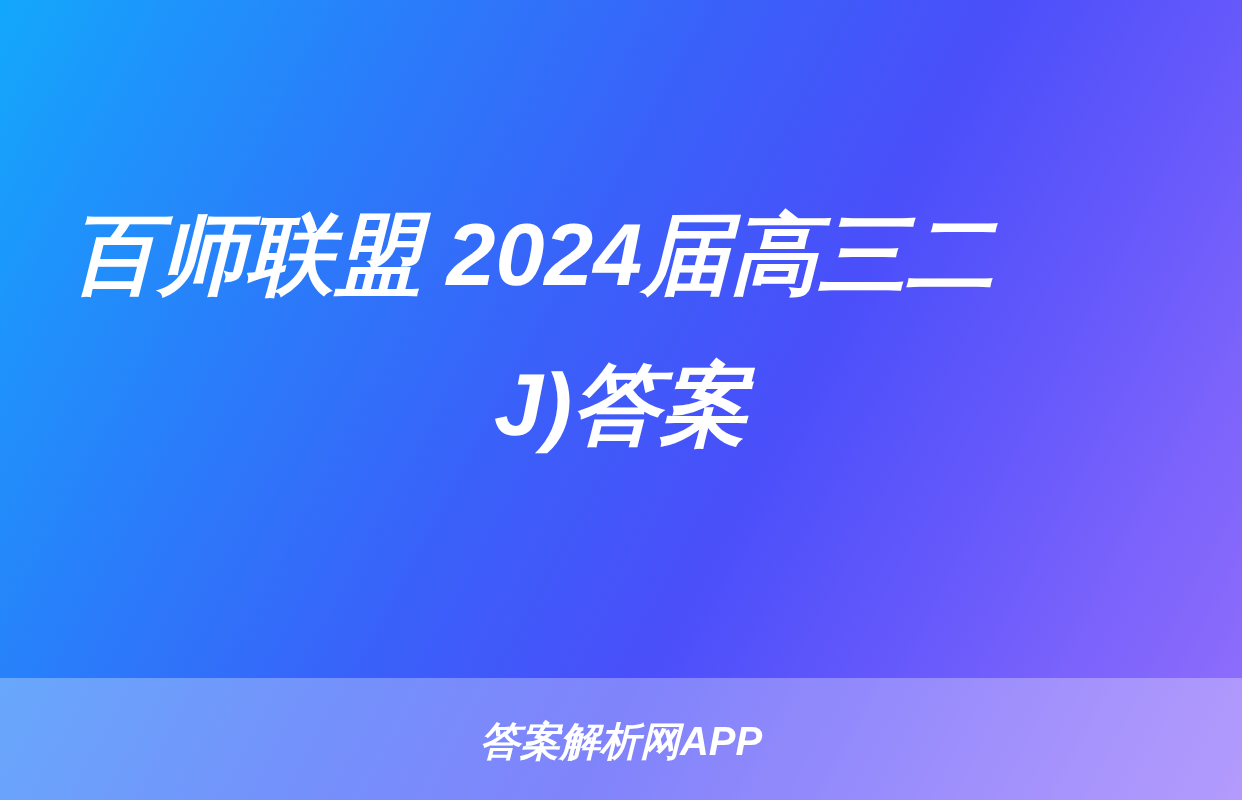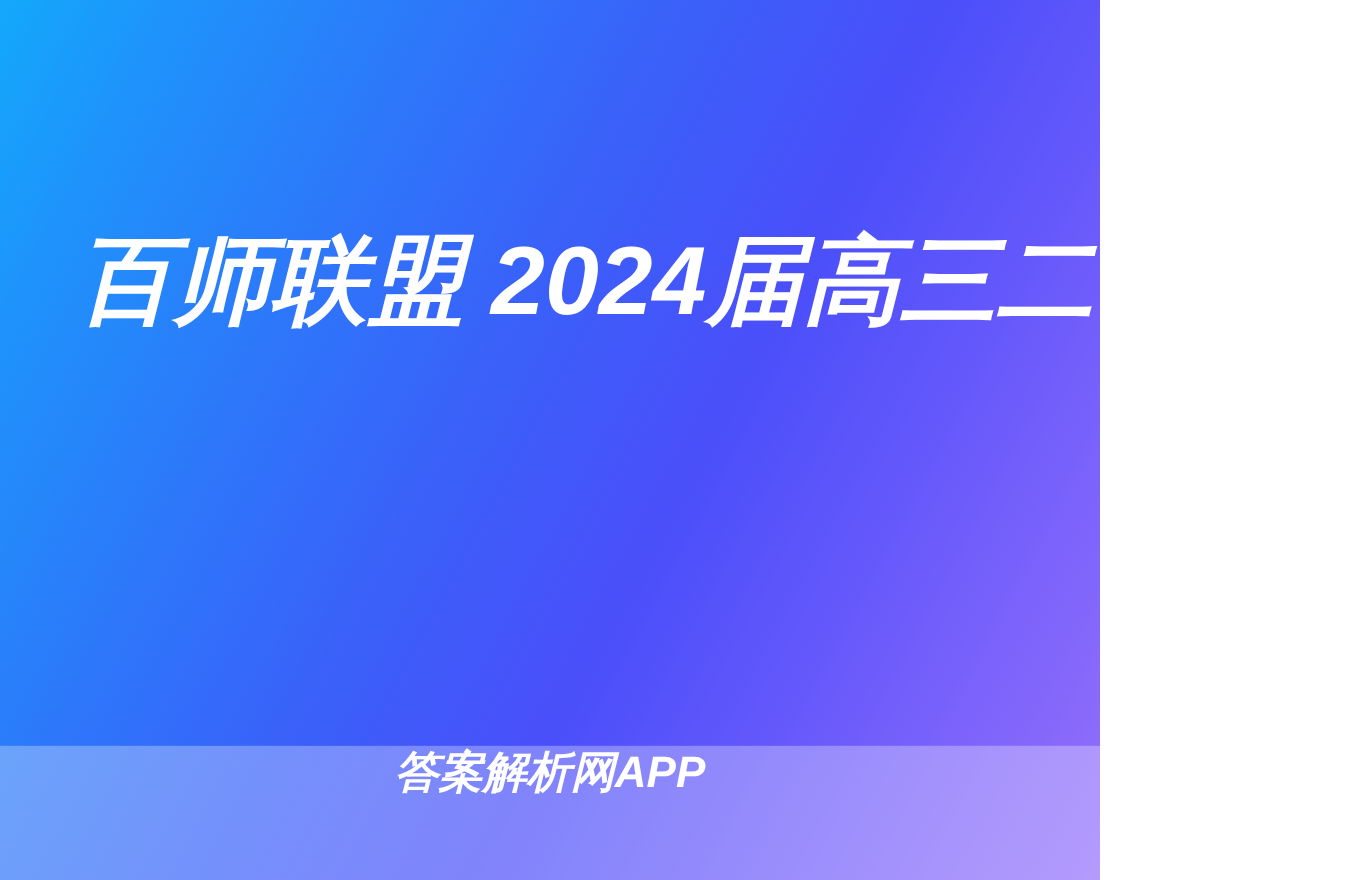--- a/index.html
+++ b/index.html
@@ -5,21 +5,21 @@
   html, body {
     margin: 0;
     padding: 0;
     width: 1242px;
     height: 800px;
     overflow: hidden;
   }
 
   #poster {
     position: relative;
-    width: 1000px;
+    width: 1242px;
     height: 800px;
     background:
       linear-gradient(118deg,
         #13a8fc 0%,
         #1f92fb 12%,
         #2b7bfa 26%,
         #3a60f9 44%,
         #4a4ffa 60%,
         #6458fb 74%,
         #7c63fb 86%,
@@ -57,20 +57,21 @@
 
   
   #footer-band {
     position: absolute;
     left: 0;
     right: 0;
     top: 678px;
     height: 122px;
     background: rgba(255, 255, 255, 0.30);
     display: flex;
+    align-items: center;
     justify-content: center;
   }
 
   #footer-text {
     color: #ffffff;
     font-size: 40px;
     font-weight: 700;
     font-style: italic;
     line-height: 1;
     letter-spacing: 0px;
@@ -78,19 +79,20 @@
     margin-top: 4px;
   }
 </style>
 </head>
 <body>
 
 <div id="poster">
 
   <div id="title-block">
     <span class="title-line l1">百师联盟 2024届高三二</span>
+    <span class="title-line l3">J)答案</span>
   </div>
 
   <div id="footer-band">
     <span id="footer-text">答案解析网APP</span>
   </div>
 
 </div>
 
 </body></html>

